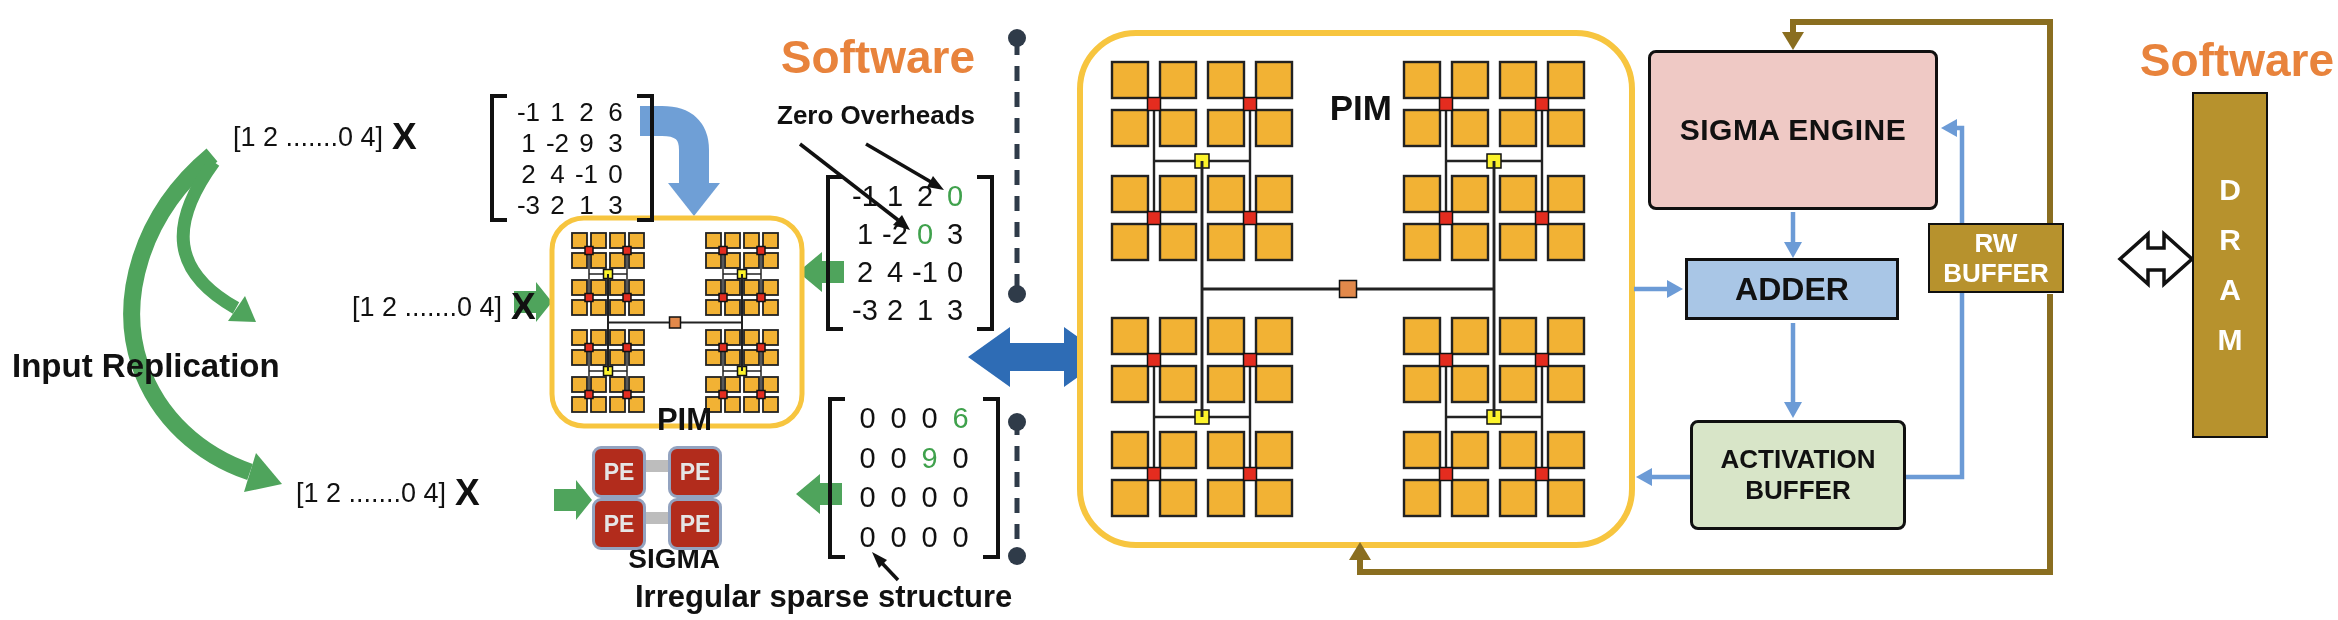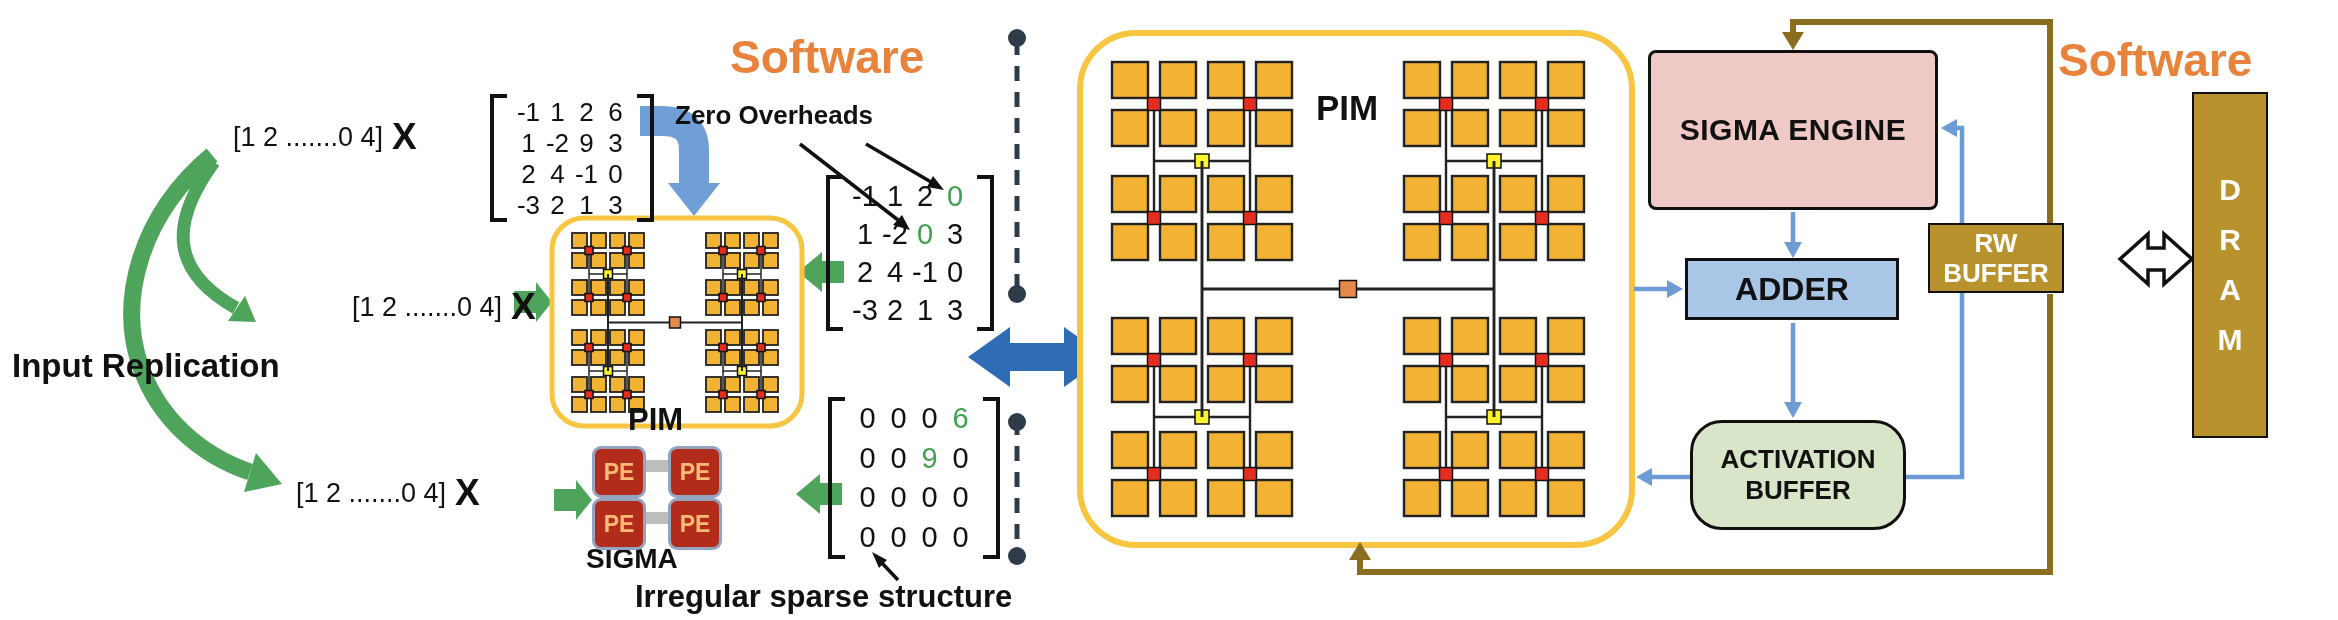--- a/index.html
+++ b/index.html
@@ -1,44 +1,44 @@
 <!DOCTYPE html>
 <html style="--accent: #E8833C; --green: #4FA45C; --mgreen: #3FA14C; --fatblue: #6F9FD6; --tblue: #6C9BD6; --dblue: #2E6CB5; --brown: #8A6E20; --dashcol: #2F3B49; --pimb: #F7C53F; --sqy: #F2B234; --nred: #E42C1F; --nyel: #FCF32B; --norg: #E2894B; --pered: #B22C1C; --pebrd: #93A3C0; --pebar: #BDBDBD; --pink: #EFC9C5; --adder: #A9C6E6; --actg: #D8E5C8; --gold: #B7922D;"><head>
 <meta charset="utf-8">
 <style>
   html,body{margin:0;padding:0;background:#ffffff;font-family:"Liberation Sans",sans-serif;}
   .canvas{position:relative;width:2338px;height:620px;background:#fff;overflow:hidden;}
   svg.gfx{position:absolute;left:0;top:0;}
   .lbl{position:absolute;font-weight:bold;color:#111;white-space:nowrap;line-height:1.05;}
-  .ctr{text-align:left;}
+  .ctr{text-align:right;}
   .orange{color:var(--accent);}
   .vector{position:absolute;display:flex;align-items:center;color:#111;font-size:27px;white-space:nowrap;}
   .vector .mult{font-size:37px;font-weight:bold;margin-left:9px;}
   .matrix{position:absolute;display:flex;align-items:stretch;color:#111;}
   .mbr{width:13px;border:4px solid #111;}
   .mbr.l{border-right:none;}
   .mbr.r{border-left:none;}
   .mrows{display:flex;flex-direction:column;justify-content:space-around;padding:2px 7px;}
   .mrow{display:flex;justify-content:space-between;}
   .mcell{text-align:center;line-height:1;}
   .mcell.green{color:var(--mgreen);}
   #matrix-dense{left:490px;top:94px;height:128px;font-size:26px;}
   #matrix-dense .mcell{width:29px;}
   #matrix-pruned{left:826px;top:175px;height:156px;font-size:29px;}
   #matrix-pruned .mcell{width:30px;}
   #matrix-sparse{left:828px;top:397px;height:162px;font-size:29px;}
   #matrix-sparse .mcell{width:31px;}
   .box{position:absolute;display:flex;flex-direction:column;align-items:center;justify-content:center;border:3px solid #101010;font-weight:bold;color:#111;text-align:center;box-sizing:border-box;}
   #sigma-engine{left:1648px;top:50px;width:290px;height:160px;border-radius:8px;background:var(--pink);font-size:30px;letter-spacing:.5px;}
   #adder{left:1685px;top:258px;width:214px;height:62px;background:var(--adder);font-size:32px;}
-  #act-buffer{left:1690px;top:420px;width:216px;height:110px;border-radius:32px;background:var(--actg);font-size:26px;line-height:31px;}
+  #act-buffer{left:1690px;top:420px;width:216px;height:110px;border-radius:8px;background:var(--actg);font-size:26px;line-height:31px;}
   #rw-buffer{left:1928px;top:223px;width:136px;height:70px;background:var(--gold);border-width:2px;color:#fff;font-size:26px;line-height:30px;}
   #dram{left:2192px;top:92px;width:76px;height:346px;background:var(--gold);border-width:2px;color:#fff;font-size:30px;gap:16px;}
   #pe-area{position:absolute;left:592px;top:446px;width:130px;height:92px;}
-  .pe{position:absolute;width:54px;height:52px;background:var(--pered);border:3px solid var(--pebrd);border-radius:9px;color:#fdba74;font-weight:bold;font-size:23px;display:flex;align-items:center;justify-content:center;box-sizing:border-box;}
+  .pe{position:absolute;width:54px;height:52px;background:var(--pered);border:3px solid var(--pebrd);border-radius:9px;color:#e5e5e5;font-weight:bold;font-size:23px;display:flex;align-items:center;justify-content:center;box-sizing:border-box;}
   .pebar{position:absolute;background:var(--pebar);}
   
   .arc{stroke:var(--green);fill:none;}
   .gfill{fill:var(--green);}
   .fatblue{stroke:var(--fatblue);fill:none;stroke-width:30px;stroke-linejoin:round;}
   .fbfill{fill:var(--fatblue);}
   .dblue{fill:var(--dblue);}
   .tb{stroke:var(--tblue);stroke-width:4.5px;fill:none;}
   .tbf{fill:var(--tblue);}
   .br{stroke:var(--brown);stroke-width:6px;fill:none;}

